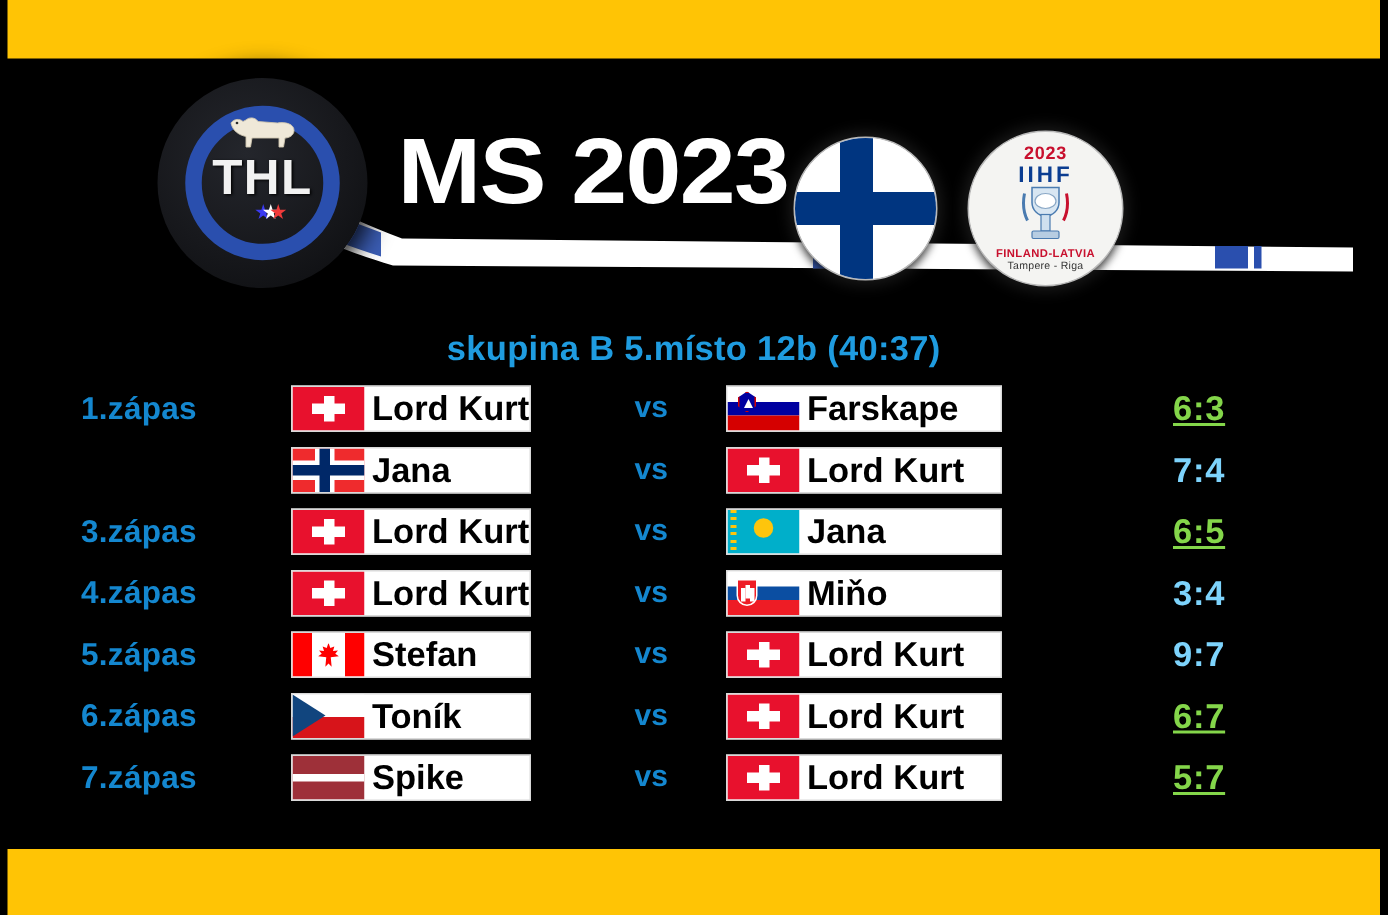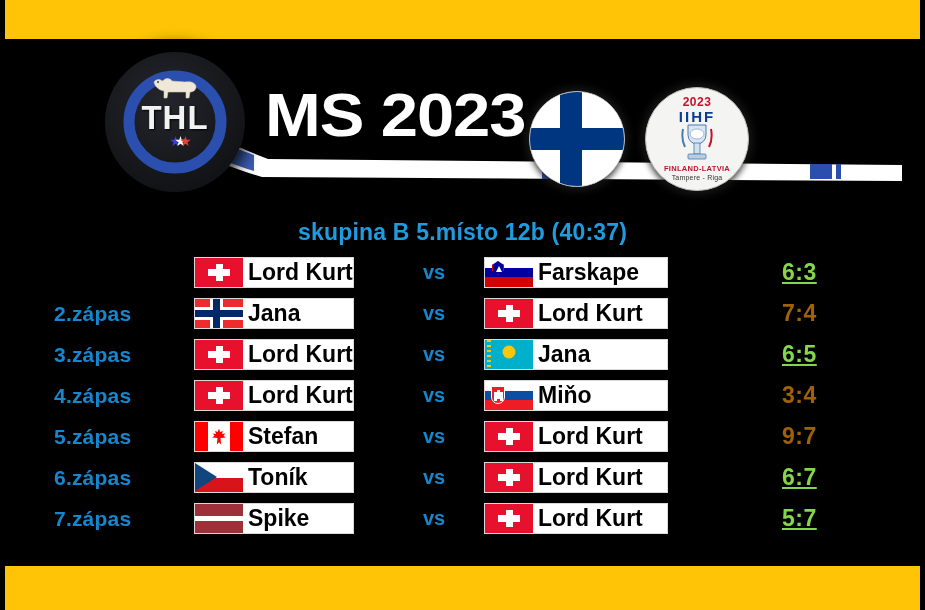--- a/index.html
+++ b/index.html
@@ -120,21 +120,21 @@
     font-size:20px; font-weight:bold; color:#1487cf;
     text-align:left;
   }
 
   .score {
     position:absolute; left:782px; width:90px;
     font-size:23px; font-weight:bold; text-align:left;
     letter-spacing:0.5px;
   }
   .score.win  { color:#84d64a;text-decoration:underline; }
-  .score.loss { color:#a16207; }
+  .score.loss { color:#7dd3fc; }
 
   
   .fl-ch { background:#e8112d; }
   .fl-ch::before, .fl-ch::after {
     content:""; position:absolute; background:#fff;
   }
   .fl-ch::before { left:50%; top:22%; width:7px; height:56%; margin-left:-3.5px; }
   .fl-ch::after  { left:28%; top:50%; width:44%; height:7px; margin-top:-3.5px; }
 
   .fl-no { background:#ef2b2d; }
@@ -285,41 +285,41 @@
         <div class="iihf-host">FINLAND-LATVIA</div>
         <div class="iihf-city">Tampere - Riga</div>
       </div>
     </div>
   </div>
 
   <div class="subtitle">skupina B 5.místo 12b (40:37)</div>
 
   <div class="matches" id="matches">
       <div class="row">
+    <div class="mlabel">1.zápas</div>
     <div class="team team-home">
       <div class="flag">
             <div class="fl-ch" style="position:absolute;inset:0"></div>
           </div>
       <div class="tname">Lord Kurt</div>
     </div>
     <div class="vs">vs</div>
     <div class="team team-away">
       <div class="flag">
             <div class="fl-si" style="position:absolute;inset:0">
               <div class="si-b"></div>
               <div class="si-r"></div>
               <div class="si-crest"></div>
             </div>
           </div>
       <div class="tname">Farskape</div>
     </div>
     <div class="score win">6:3</div>
   </div>
       <div class="row">
-    <div class="mlabel">2.zápas</div>
     <div class="team team-home">
       <div class="flag">
             <div class="fl-no" style="position:absolute;inset:0">
               <div class="no-v"></div>
               <div class="no-h"></div>
               <div class="no-v2"></div>
               <div class="no-h2"></div>
             </div>
           </div>
       <div class="tname">Jana</div>

